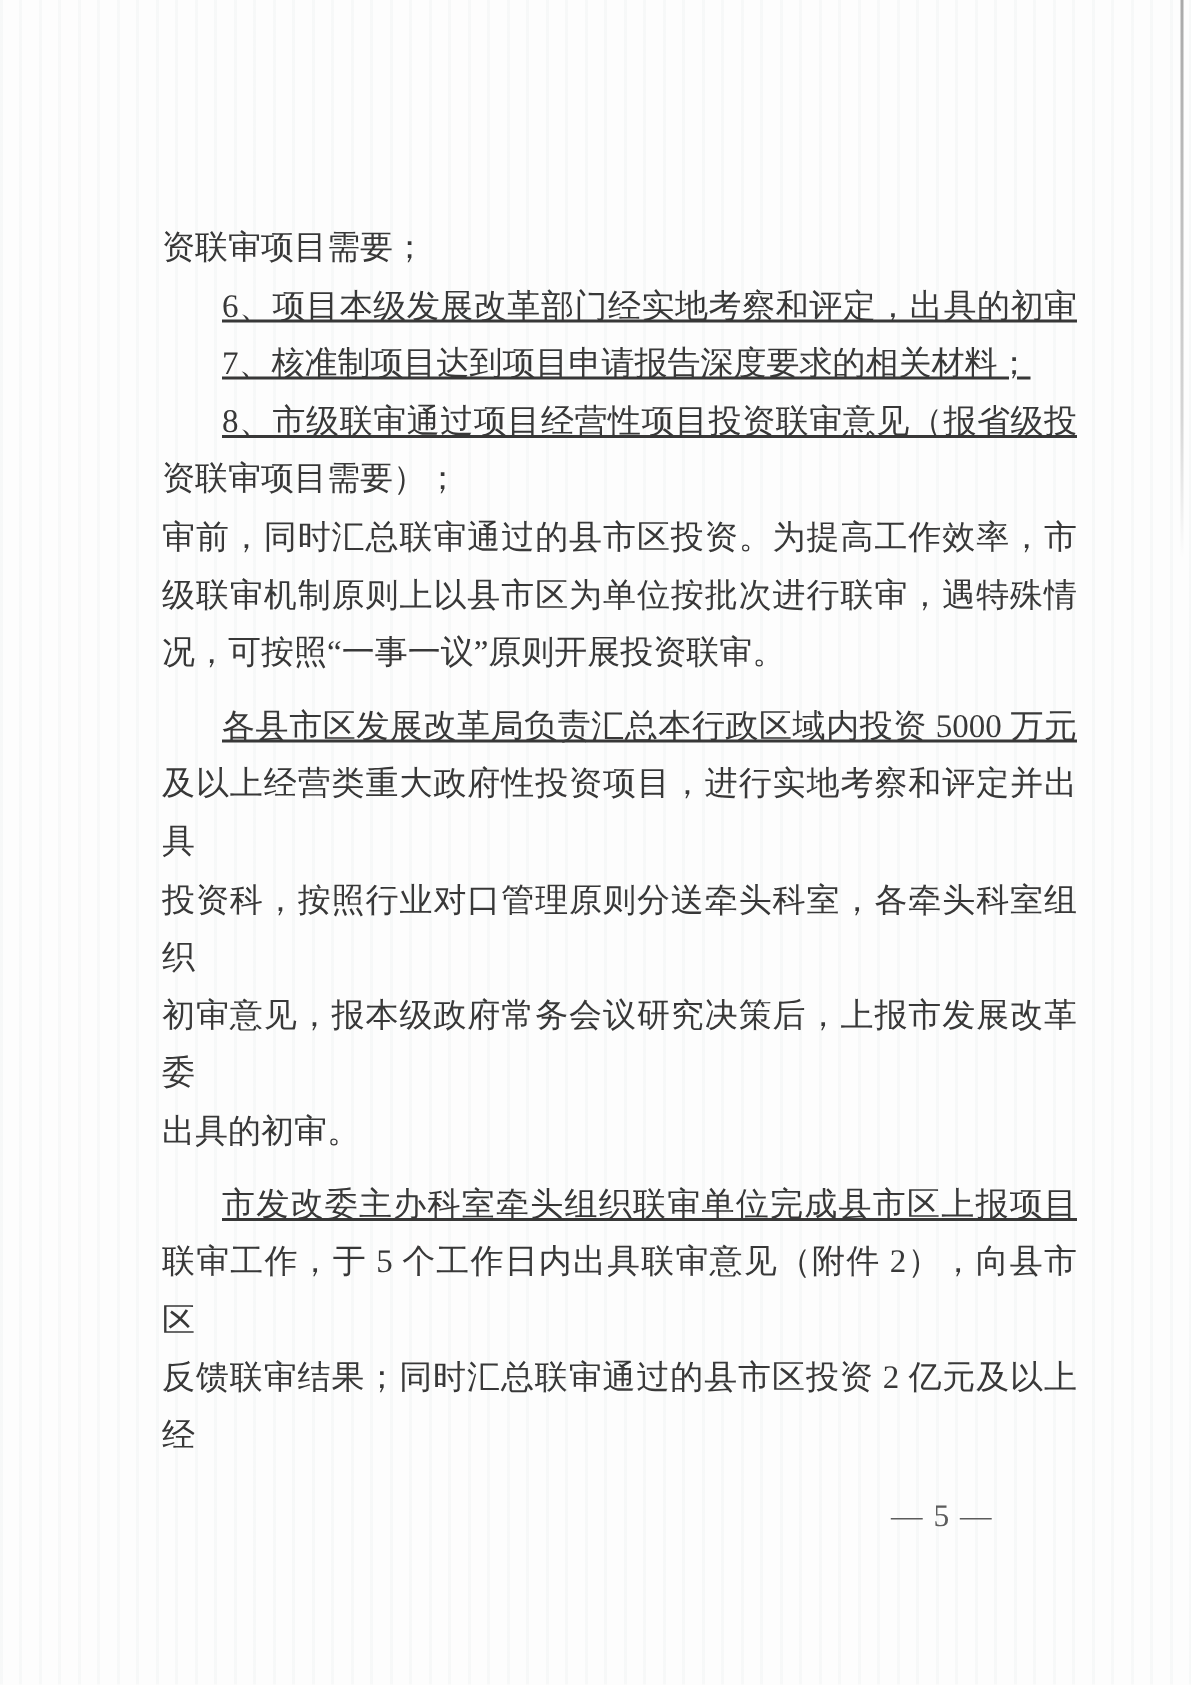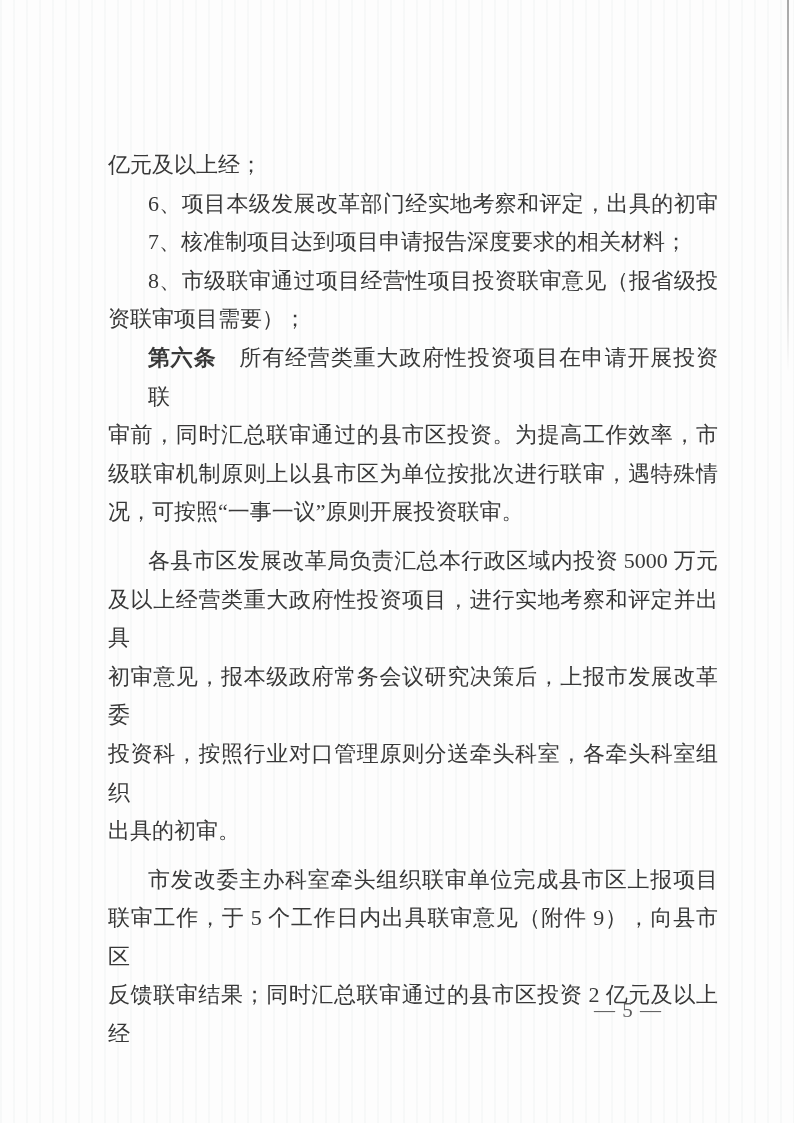--- a/index.html
+++ b/index.html
@@ -40,21 +40,21 @@
     top: 146px;
     width: 610px;
     font-size: 22px;
     line-height: 38.6px;
     color: #383838;
     text-align: left;
     -webkit-font-smoothing: antialiased;
   }
 
   .doc-body .line { white-space: normal; }
-  .doc-body .line.indent { padding-left: 40px; }
+  .doc-body .line.indent { padding-left: 40px; text-decoration: underline; }
   .doc-body .line.jfull {
     text-align: justify;
     text-align-last: justify;
   }
   .doc-body .line.gap { margin-top: 10px; }
   .doc-body .bold { font-weight: bold; }
 
   .page-number {
     position: absolute;
     left: 594px;
@@ -64,32 +64,31 @@
     letter-spacing: 1px;
     white-space: nowrap;
   }
 </style>
 </head>
 <body>
 
 <div class="scan-edge-line"></div>
 
 <div class="doc-body">
-    <div class="line">亿元及以上经；</div>
+    <div class="line">资联审项目需要；</div>
     <div class="line indent jfull">6、项目本级发展改革部门经实地考察和评定，出具的初审</div>
     <div class="line indent">7、核准制项目达到项目申请报告深度要求的相关材料；</div>
     <div class="line indent jfull">8、市级联审通过项目经营性项目投资联审意见（报省级投</div>
     <div class="line">资联审项目需要）；</div>
-    <div class="line indent jfull"><span class="bold">第六条</span><span>　所有经营类重大政府性投资项目在申请开展投资联</span></div>
     <div class="line jfull">审前，同时汇总联审通过的县市区投资。为提高工作效率，市</div>
     <div class="line jfull">级联审机制原则上以县市区为单位按批次进行联审，遇特殊情</div>
     <div class="line">况，可按照“一事一议”原则开展投资联审。</div>
     <div class="line indent jfull gap">各县市区发展改革局负责汇总本行政区域内投资 5000 万元</div>
     <div class="line jfull">及以上经营类重大政府性投资项目，进行实地考察和评定并出具</div>
+    <div class="line jfull">投资科，按照行业对口管理原则分送牵头科室，各牵头科室组织</div>
     <div class="line jfull">初审意见，报本级政府常务会议研究决策后，上报市发展改革委</div>
-    <div class="line jfull">投资科，按照行业对口管理原则分送牵头科室，各牵头科室组织</div>
     <div class="line">出具的初审。</div>
     <div class="line indent jfull gap">市发改委主办科室牵头组织联审单位完成县市区上报项目</div>
-    <div class="line jfull">联审工作，于 5 个工作日内出具联审意见（附件 9），向县市区</div>
+    <div class="line jfull">联审工作，于 5 个工作日内出具联审意见（附件 2），向县市区</div>
     <div class="line jfull">反馈联审结果；同时汇总联审通过的县市区投资 2 亿元及以上经</div>
   </div>
 
 <div class="page-number">— 5 —</div>
 
 </body></html>

